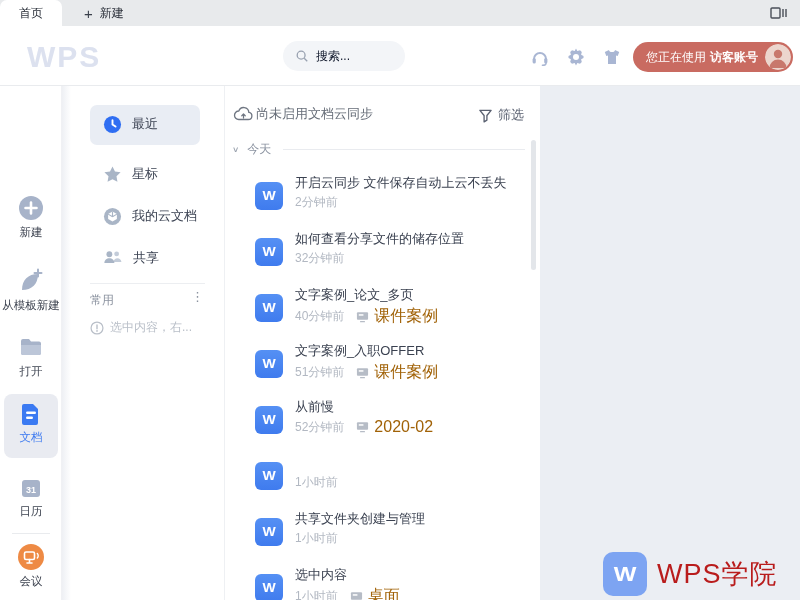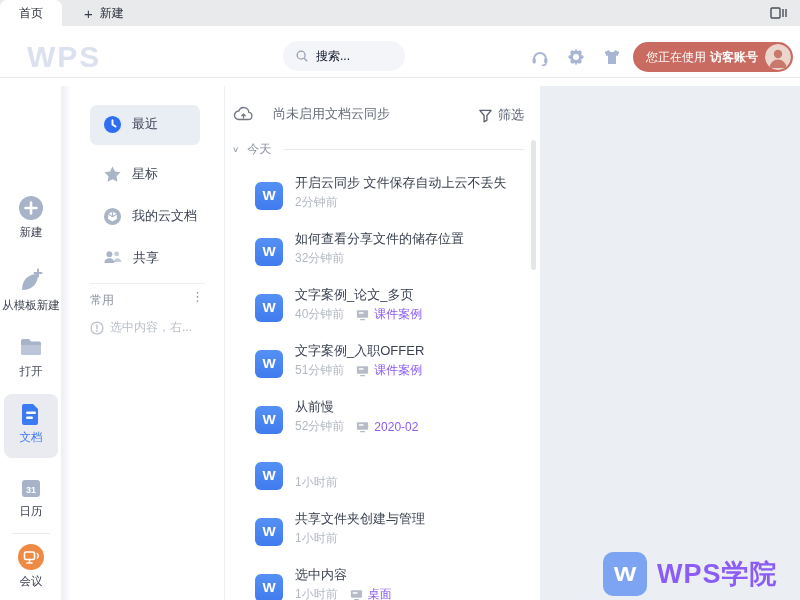--- a/index.html
+++ b/index.html
@@ -11,21 +11,21 @@
   .tabbar { position:absolute; left:0; top:0; width:800px; height:26px; background:#e8eaec; }
   .tab-active { position:absolute; left:0; top:0; width:62px; height:26px; background:#fff;
     border-radius:7px 7px 0 0; display:flex; align-items:center; justify-content:center;
     font-size:12px; color:#2b303a;text-align:center; }
   .tab-new { position:absolute; left:74px; top:0; height:26px; display:flex; align-items:center;
     gap:7px; font-size:12px; color:#2b303a; padding:0 10px; }
   .tab-new .plus { font-size:15px; color:#3a404b; line-height:1; }
   .win-icon { position:absolute; right:12px; top:6px; }
 
   
-  .header { position:absolute; left:0; top:26px; width:800px; height:52px; background:#fff;
+  .header { position:absolute; left:0; top:26px; width:800px; height:60px; background:#fff;
     border-bottom:1px solid #e9ebee; }
   .logo { position:absolute; left:27px; top:14px; font-size:30px; font-weight:bold;
     color:#dce1ef; letter-spacing:2px; }
   .search { position:absolute; left:283px; top:15px; width:122px; height:30px; border-radius:15px;
     background:#f3f5f8; display:flex; align-items:center; padding-left:12px; gap:7px; }
   .search .ph { font-size:12px; color:#0f172a; }
   .hicon { position:absolute; top:21px; width:20px; height:20px; }
   .hicon.headset { left:530px; }
   .hicon.gear { left:566px; }
   .hicon.shirt { left:602px; }
@@ -53,48 +53,48 @@
   .nav-item { position:absolute; left:41px; height:20px; display:flex; align-items:flex-start; gap:10px; }
   .nav-item .nlb { font-size:13px; color:#3c4353; }
   .nav-div { position:absolute; left:28px; top:197px; width:115px; height:1px; background:#eceef1; }
   .nav-sec { position:absolute; left:28px; top:206px; font-size:12px; color:#8c93a0; }
   .nav-dots { position:absolute; left:129px; top:203px; font-size:13px; color:#8c93a0; letter-spacing:0; }
   .nav-tip { position:absolute; left:28px; top:233px; display:flex; align-items:center; gap:6px; }
   .nav-tip span { font-size:12px; color:#b9bfc8; }
 
   
   .list { position:absolute; left:225px; top:86px; width:315px; height:514px; background:#fff; overflow:hidden; }
-  .sync-banner { position:absolute; left:8px; top:19px; display:flex; align-items:center; gap:19px; }
+  .sync-banner { position:absolute; left:8px; top:19px; display:flex; align-items:center; gap:2px; }
   .sync-banner span { font-size:13px; color:#666d78; }
   .filter { position:absolute; right:16px; top:20px; display:flex; align-items:center; gap:5px; }
   .filter span { font-size:13px; color:#596070; }
   .group { position:absolute; left:7px; top:55px; right:15px; display:flex; align-items:center; gap:8px; }
   .group .chev { font-size:10px; color:#99a1ad; transform:scaleY(0.8); }
   .group .glb { font-size:12px; color:#8b93a1; }
   .group .gline { flex:1; height:1px; background:#e9ebef; margin-left:4px; }
   #file-list { position:absolute; left:0; top:82px; width:315px; }
   .file-row { position:relative; height:56px; }
   .w-icon { position:absolute; left:30px; top:14px; width:28px; height:28px; border-radius:6px;
     background:linear-gradient(180deg,#5590f4,#3f7bee); display:flex; align-items:center; justify-content:center; }
   .w-icon span { color:#fff; font-weight:bold; font-size:14px; transform:scaleY(0.85); }
   .file-title { position:absolute; left:70px; top:6px; width:240px; font-size:13px; color:#3a4150;
     white-space:nowrap; overflow:hidden; }
   .file-meta { position:absolute; left:70px; top:26px; display:flex; align-items:center; gap:12px; }
   .file-time { font-size:12px; color:#b2b8c2; }
   .file-loc-wrap { display:flex; align-items:center; gap:5px; }
-  .file-loc { font-size:12px; color:#8b5cf6; }
+  .file-loc { font-size:16px; color:#a16207; }
   .scrollbar { position:absolute; left:531px; top:140px; width:5px; height:130px; border-radius:3px; background:#e3e6ea; }
 
   
   .rightpane { position:absolute; left:540px; top:86px; width:260px; height:514px; background:#ebeef3; }
   .watermark { position:absolute; left:63px; top:466px; display:flex; align-items:center; gap:10px; }
   .wm-icon { width:44px; height:44px; border-radius:10px; background:#7da4f2; display:flex;
     align-items:center; justify-content:center; }
   .wm-icon span { color:#fff; font-weight:bold; font-size:24px; transform:scaleY(0.85); }
-  .wm-text { font-size:27px; color:#8b5cf6; letter-spacing:1px;font-weight:bold; }
+  .wm-text { font-size:27px; color:#b91c1c; letter-spacing:1px; }
 </style>
 </head>
 <body>
 
 <div id="app">
 
   <div class="tabbar">
     <div class="tab-active">
       <span>首页</span>
     </div>

